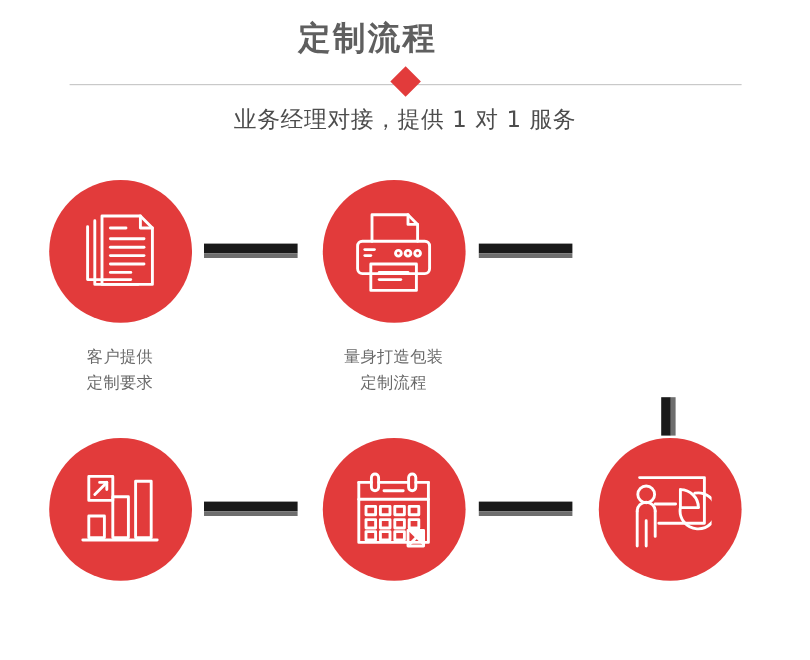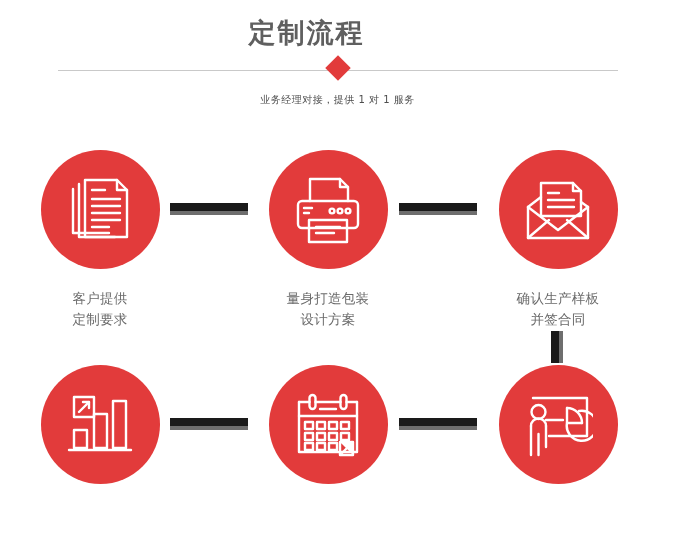--- a/index.html
+++ b/index.html
@@ -59,21 +59,21 @@
     height: 18px;
     background: #e23b3b;
     transform: rotate(45deg);
   }
   .subtitle {
     position: absolute;
     left: 0;
     top: 89px;
     width: 675px;
     text-align: center;
-    font-size: 10px;
+    font-size: 19px;
     color: #4d4d4d;
     line-height: 22px;
     letter-spacing: 0.5px;
   }
 
   
   .steps {
     position: absolute;
     left: 0;
     top: 0;
@@ -216,44 +216,23 @@
           <circle cx="39" cy="36" r="2.4"></circle>
           <circle cx="47" cy="36" r="2.4"></circle>
           <circle cx="55" cy="36" r="2.4"></circle>
           <rect x="16" y="45" width="38" height="22"></rect>
           <line x1="23" y1="52" x2="47" y2="52"></line>
           <line x1="23" y1="58" x2="41" y2="58"></line>
         </svg>
       </span>
     </div>
     <div class="step-label">量身打造包装
-设计方案</div>
-  </div>
-
-  <div class="step step-r1 step-c3">
-    <div class="circle">
-      <span>
-        <svg width="70" height="70" viewBox="0 0 70 70" fill="none" stroke="#ffffff" stroke-width="2.4" stroke-linejoin="round" stroke-linecap="round">
-          <path d="M18 8 L50 8 L58 16 L58 41 L18 41 Z"></path>
-          <path d="M50 8 L50 16 L58 16"></path>
-          <line x1="25" y1="18" x2="36" y2="18"></line>
-          <line x1="25" y1="25" x2="51" y2="25"></line>
-          <line x1="25" y1="32" x2="51" y2="32"></line>
-          <path d="M5 32 L5 63 L65 63 L65 32"></path>
-          <path d="M5 32 L18 22"></path>
-          <path d="M65 32 L58 27"></path>
-          <path d="M5 32 L35 55 L65 32"></path>
-          <path d="M5 63 L26 45"></path>
-          <path d="M65 63 L44 45"></path>
-        </svg>
-      </span>
-    </div>
-    <div class="step-label">确认生产样板
-并签合同</div>
-  </div>
+定制流程</div>
+  </div>
+
 
   <div class="step step-r2 step-c1">
     <div class="circle">
       <span>
         <svg width="70" height="70" viewBox="0 0 70 70" fill="none" stroke="#ffffff" stroke-width="2.4" stroke-linejoin="round" stroke-linecap="round">
           <rect x="9" y="7" width="20" height="20"></rect>
           <path d="M14 22 L24 12"></path>
           <path d="M18 12 L24 12 L24 18"></path>
           <rect x="9" y="40" width="13" height="18"></rect>
           <rect x="29" y="24" width="13" height="34"></rect>

